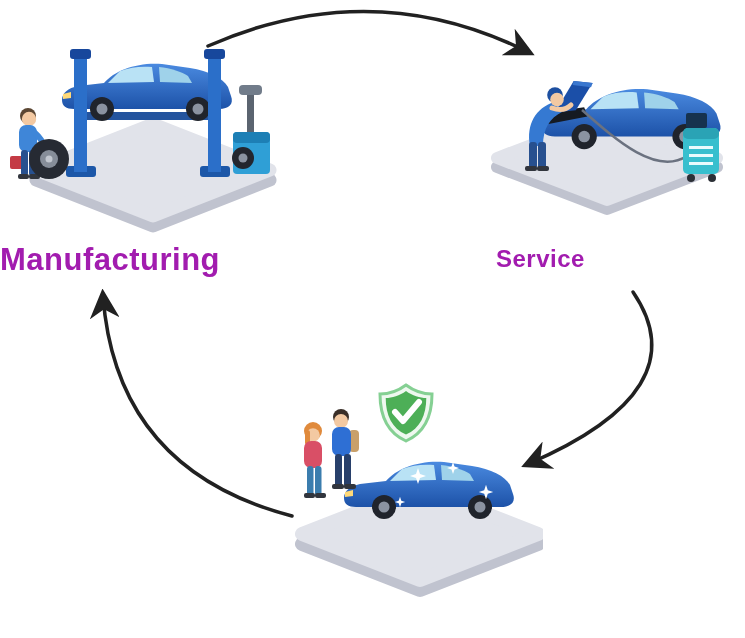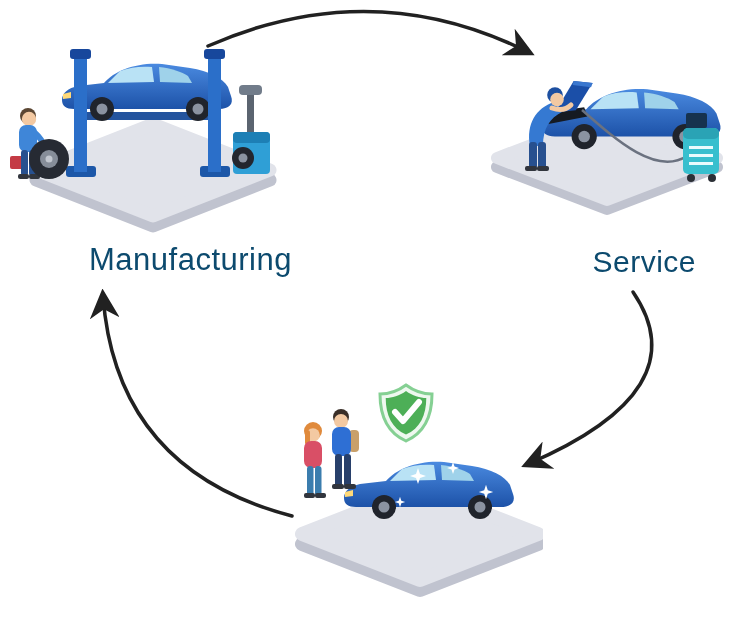--- a/index.html
+++ b/index.html
@@ -1,22 +1,22 @@
 <!DOCTYPE html>
 <html><head>
 <meta charset="utf-8">
 <style>
   html,body{margin:0;padding:0;background:#fff;}
   .canvas{position:relative;width:745px;height:638px;background:#fff;overflow:hidden;
           font-family:"Liberation Sans",sans-serif;}
   .scene{position:absolute;}
   .scene svg{display:block;}
-  .cycle-label{position:absolute;font-weight:400;color:#0c4a6e;text-align:right;letter-spacing:.5px;}
+  .cycle-label{position:absolute;font-weight:700;color:#a21caf;text-align:left;letter-spacing:.5px;}
   .lbl-manufacturing{left:0;top:242px;width:292px;font-size:31px;}
-  .lbl-service{left:468px;top:245px;width:228px;font-size:30px;}
+  .lbl-service{left:496px;top:245px;width:228px;font-size:24px;}
   .lbl-sales{left:330px;top:598px;width:162px;font-size:30px;}
   .arrows{position:absolute;left:0;top:0;pointer-events:none;}
   .arrow{fill:none;stroke:#212121;stroke-width:3.5;stroke-linecap:round;}
 </style>
 </head>
 <body>
 
 <div class="canvas">
 
   <div class="scene" style="left:8px;top:6px;">

